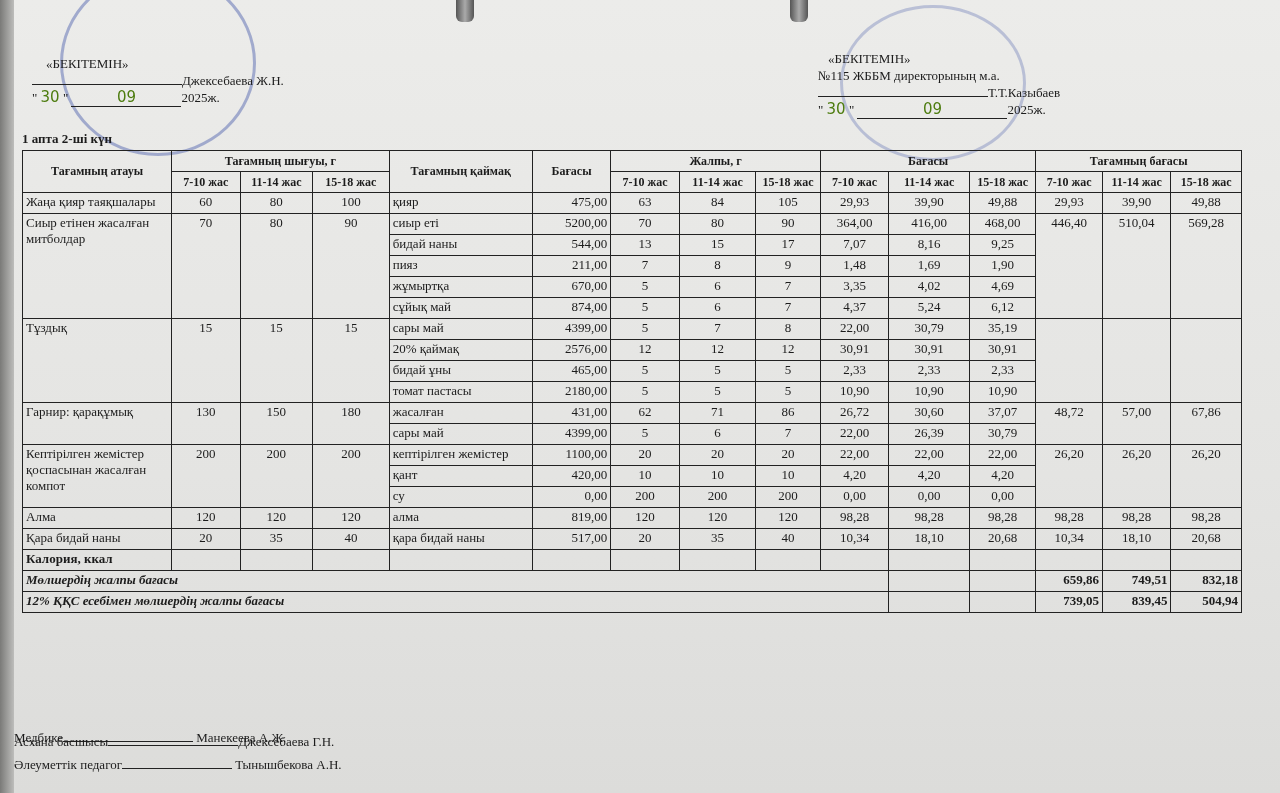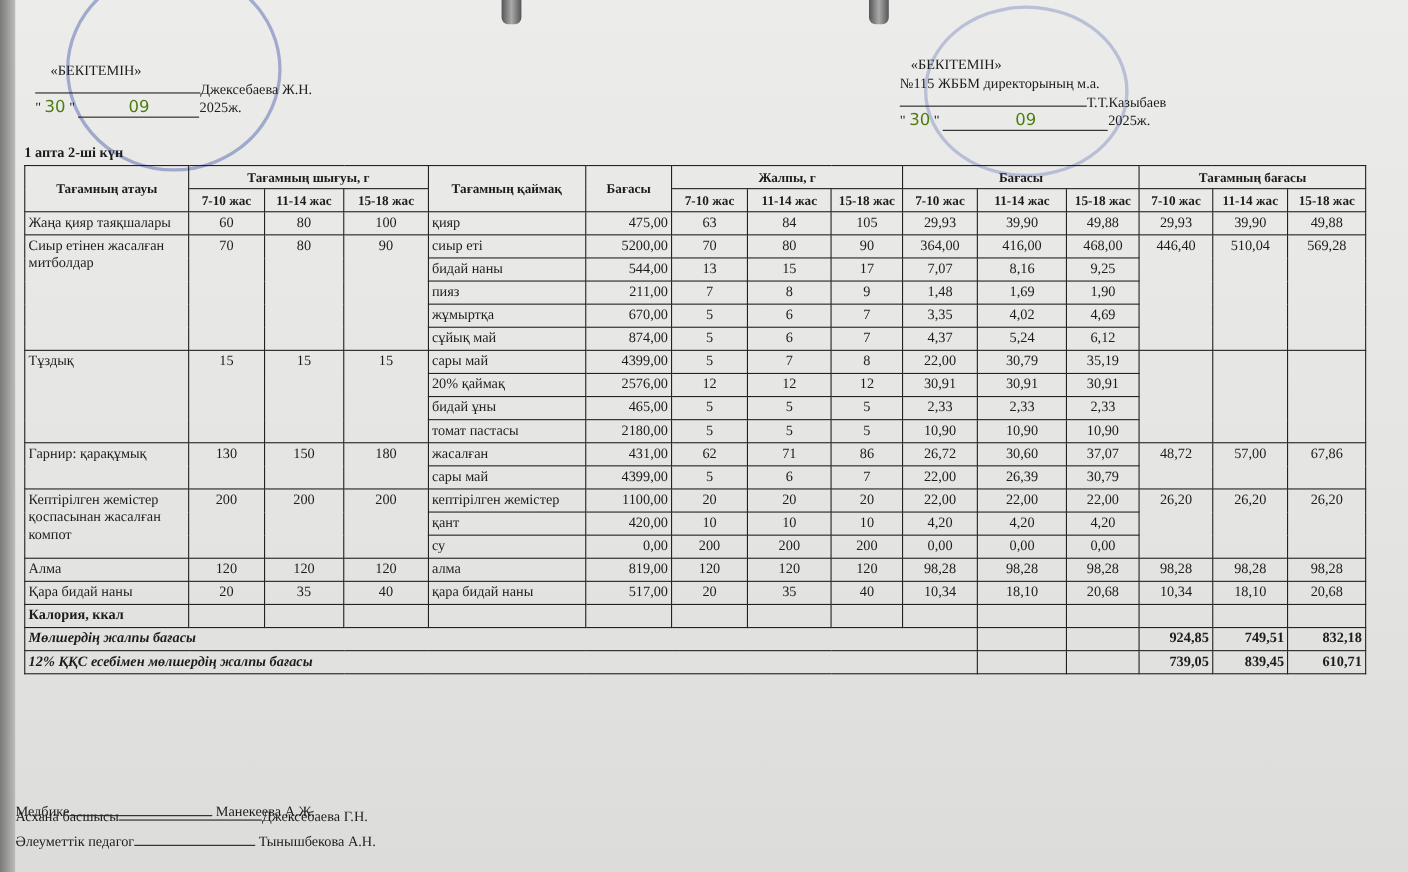--- a/index.html
+++ b/index.html
@@ -325,30 +325,30 @@
         <td></td>
         <td></td>
         <td></td>
         <td></td>
         <td></td>
     </tr>
     <tr>
       <td colspan="10" class="ital">Мөлшердің жалпы бағасы</td>
       <td></td>
         <td></td>
-      <td class="r" style="font-weight:bold">924,85</td>
+      <td class="r" style="font-weight:bold">659,86</td>
       <td class="r" style="font-weight:bold">749,51</td>
       <td class="r" style="font-weight:bold">832,18</td>
     </tr>
     <tr>
       <td colspan="10" class="ital">12%  ҚҚС есебімен мөлшердің жалпы бағасы</td>
       <td></td>
         <td></td>
       <td class="r" style="font-weight:bold">739,05</td>
       <td class="r" style="font-weight:bold">839,45</td>
-      <td class="r" style="font-weight:bold">610,71</td>
+      <td class="r" style="font-weight:bold">504,94</td>
     </tr>
   </tfoot>
 </table>
 
 <div class="sig" style="top:729px"><span>Медбике</span><span class="blank" style="width:130px"></span> <span>Манекеева А.Ж.</span></div>
 <div class="sig" style="top:733px"><span>Асхана басшысы</span><span class="blank" style="width:130px"></span><span>Джексебаева Г.Н.</span></div>
 <div class="sig" style="top:756px"><span>Әлеуметтік педагог</span><span class="blank" style="width:110px"></span> <span>Тынышбекова А.Н.</span></div>
 
 </body></html>

